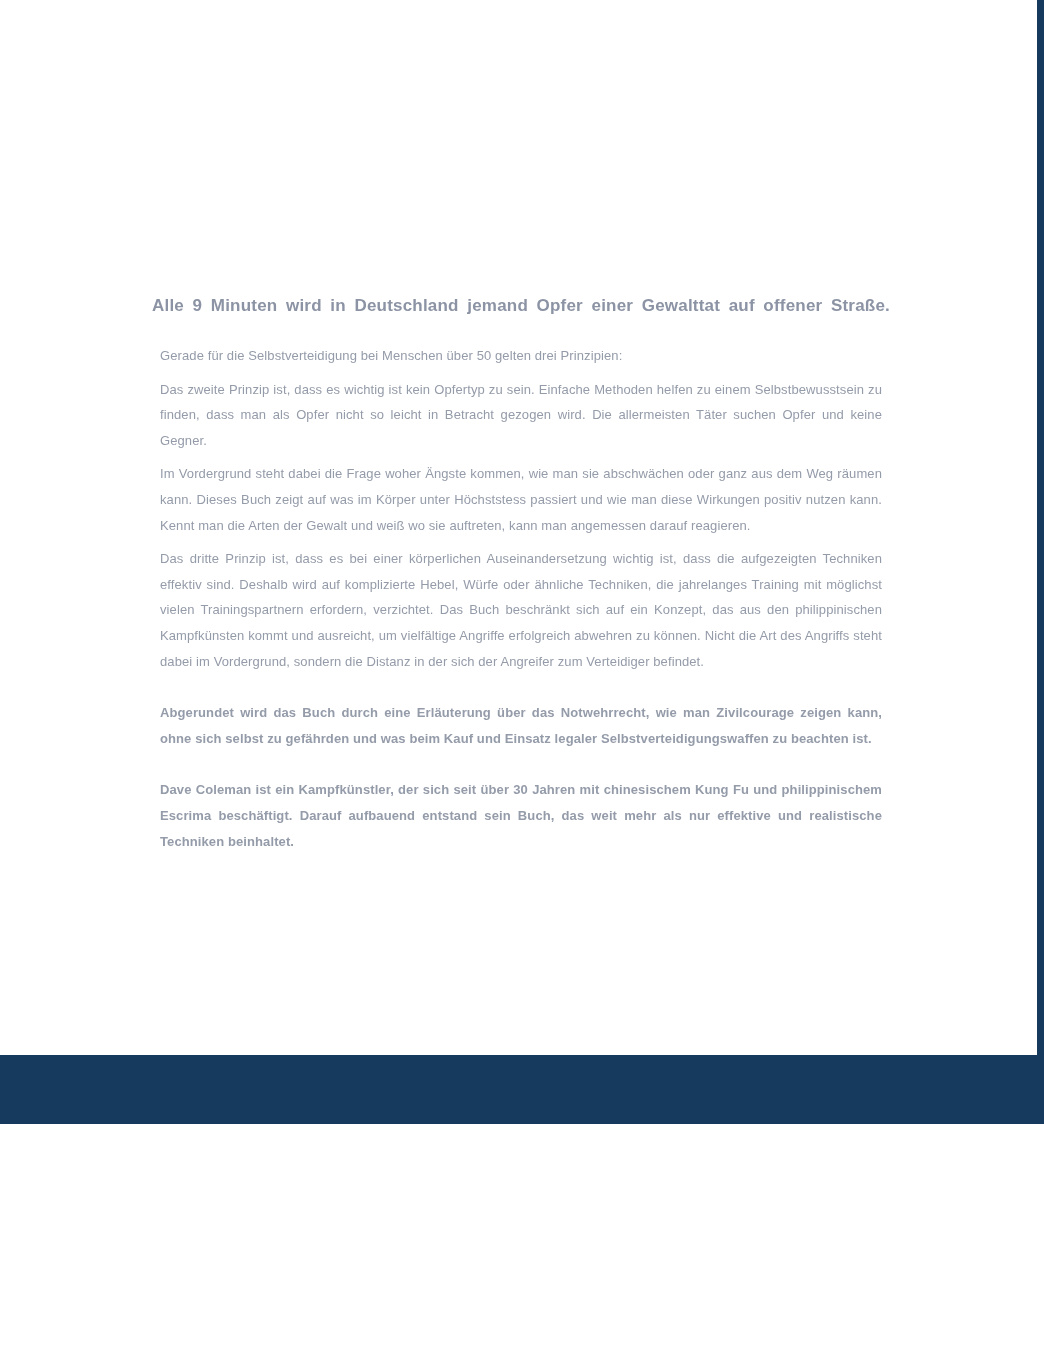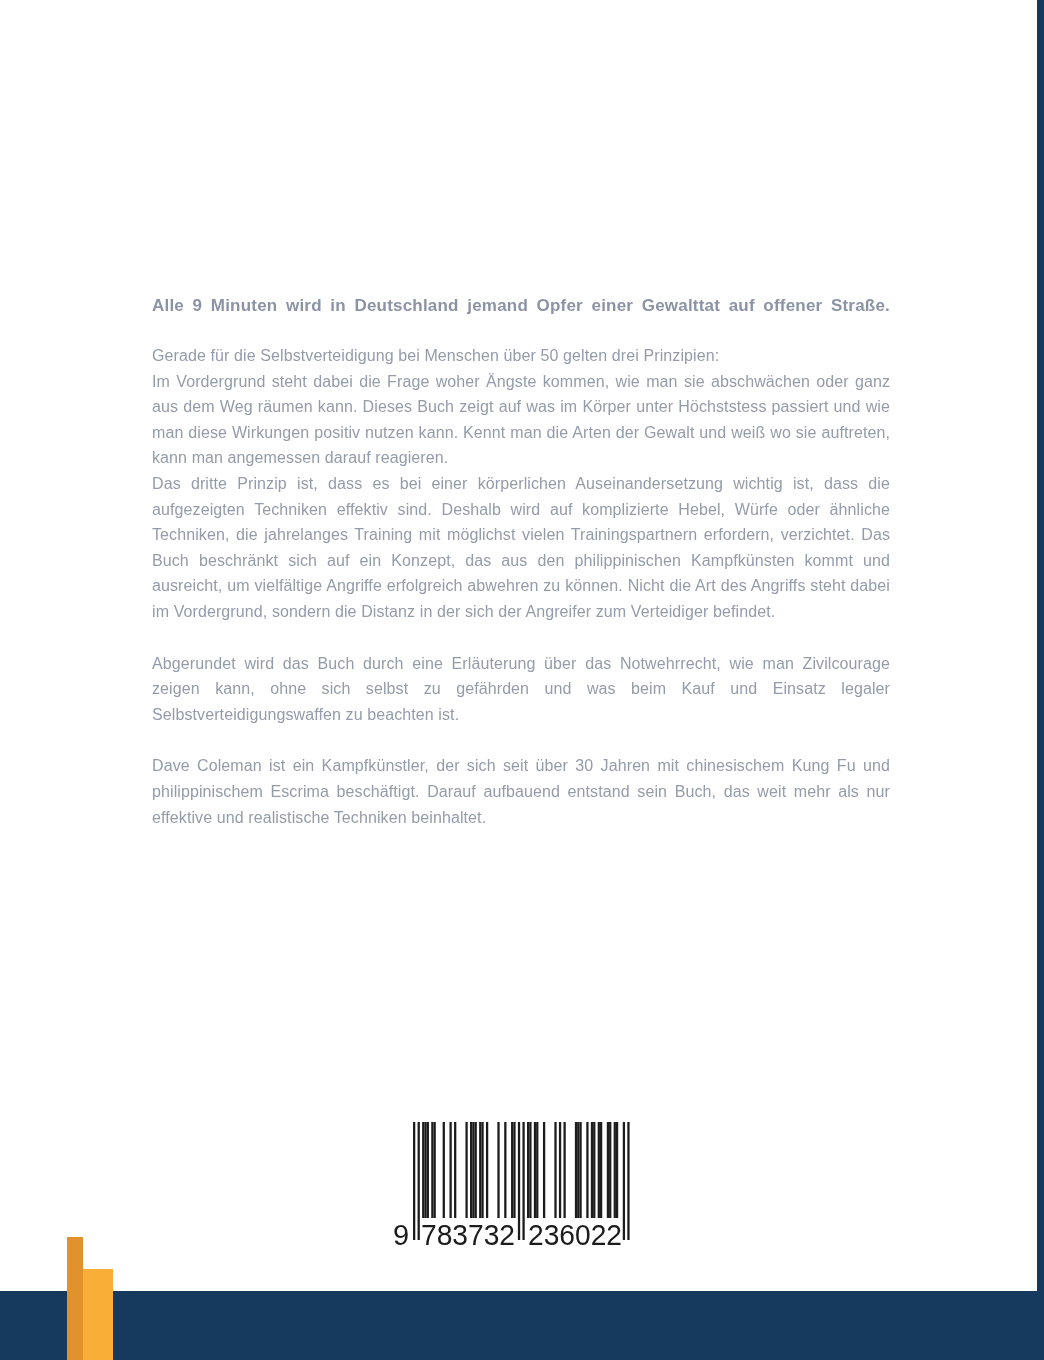--- a/index.html
+++ b/index.html
@@ -7,29 +7,29 @@
     --orange-dark:#e1922c;
     --orange-light:#f9ae37;
     --text:#949ba9;
     --headline-text:#8b93a4;
     --barcode-ink:#1c1c1c;
     --page-bg:#ffffff;
   }
   html,body{margin:0;padding:0;}
   body{width:1044px;height:1360px;background:var(--page-bg);
        font-family:"Liberation Sans",sans-serif;}
-  .page{position:relative;width:1044px;height:1360px;background:var(--page-bg);overflow:hidden;}
+  .page{position:relative;width:1044px;height:1124px;background:var(--page-bg);overflow:hidden;}
 
   .copy{position:absolute;left:152px;top:296px;width:738px;}
   .headline{margin:0 0 27px 0;font-size:17px;font-weight:bold;line-height:20px;
             color:var(--headline-text);text-align:justify;text-align-last:justify;
             letter-spacing:0.2px;}
-  .para{margin:0;font-size:16px;line-height:25.6px;color:var(--text);
+  .para{margin:8px;font-size:13px;line-height:25.6px;color:var(--text);
         text-align:justify;letter-spacing:0.1px;}
-  .para.spaced{margin-top:26px;}
+  .para.spaced{margin-top:26px;font-weight:bold;}
 
   .barcode-wrap{position:absolute;left:390px;top:1122px;width:242px;height:128px;}
   .barcode-wrap svg{display:block;}
 
   .right-border{position:absolute;top:0;right:0;width:7px;height:1360px;
                 background:var(--navy);}
   .bottom-band{position:absolute;left:0;bottom:0;width:1044px;height:69px;
                background:var(--navy);}
   .accent-dark{position:absolute;left:67px;top:1237px;width:16px;height:123px;
                background:var(--orange-dark);z-index:2;}
@@ -37,20 +37,21 @@
                 background:var(--orange-light);z-index:2;}
 </style>
 </head>
 <body>
 
 <div class="page">
 
   <div class="copy">
     <p class="headline">Alle 9 Minuten wird in Deutschland jemand Opfer einer Gewalttat auf offener Straße.</p>
     <p class="para">Gerade für die Selbstverteidigung bei Menschen über 50 gelten drei Prinzipien:</p>
+    <p class="para">Das zweite Prinzip ist, dass es wichtig ist kein Opfertyp zu sein. Einfache Methoden helfen zu einem Selbstbewusstsein zu finden, dass man als Opfer nicht so leicht in Betracht gezogen wird. Die allermeisten Täter suchen Opfer und keine Gegner.</p>
     <p class="para">Im Vordergrund steht dabei die Frage woher Ängste kommen, wie man sie abschwächen oder ganz aus dem Weg räumen kann. Dieses Buch zeigt auf was im Körper unter Höchststess passiert und wie man diese Wirkungen positiv nutzen kann. Kennt man die Arten der Gewalt und weiß wo sie auftreten, kann man angemessen darauf reagieren.</p>
     <p class="para">Das dritte Prinzip ist, dass es bei einer körperlichen Auseinandersetzung wichtig ist, dass die aufgezeigten Techniken effektiv sind. Deshalb wird auf komplizierte Hebel, Würfe oder ähnliche Techniken, die jahrelanges Training mit möglichst vielen Trainingspartnern erfordern, verzichtet. Das Buch beschränkt sich auf ein Konzept, das aus den philippinischen Kampfkünsten kommt und ausreicht, um vielfältige Angriffe erfolgreich abwehren zu können. Nicht die Art des Angriffs steht dabei im Vordergrund, sondern die Distanz in der sich der Angreifer zum Verteidiger befindet.</p>
     <p class="para spaced">Abgerundet wird das Buch durch eine Erläuterung über das Notwehrrecht, wie man Zivilcourage zeigen kann, ohne sich selbst zu gefährden und was beim Kauf und Einsatz legaler Selbstverteidigungswaffen zu beachten ist.</p>
     <p class="para spaced">Dave Coleman ist ein Kampfkünstler, der sich seit über 30 Jahren mit chinesischem Kung Fu und philippinischem Escrima beschäftigt. Darauf aufbauend entstand sein Buch, das weit mehr als nur effektive und realistische Techniken beinhaltet.</p>
   </div>
 
   <div class="barcode-wrap">
     <svg id="barcode-svg" width="242" height="128" viewBox="0 0 242 128" xmlns="http://www.w3.org/2000/svg">
         <rect x="23.00" y="0" width="2.28" height="118" fill="#1c1c1c"></rect>
         <rect x="27.56" y="0" width="2.28" height="118" fill="#1c1c1c"></rect>

